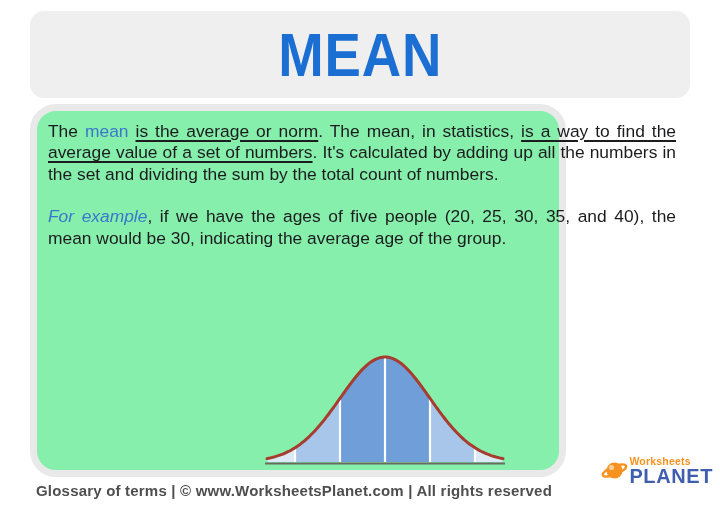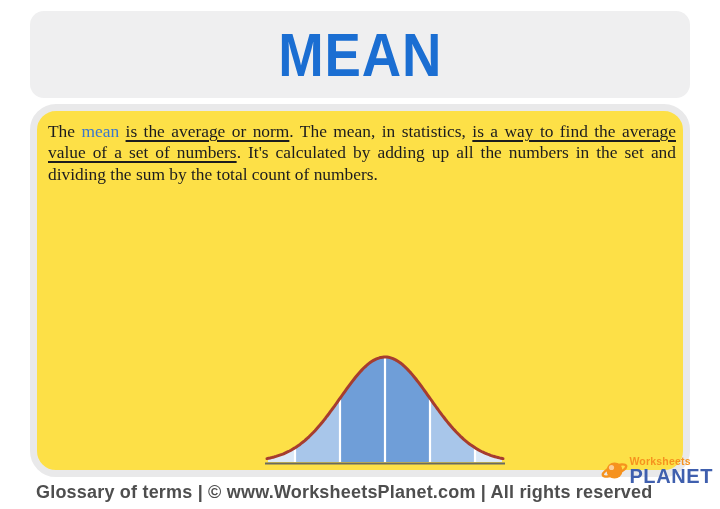--- a/index.html
+++ b/index.html
@@ -11,39 +11,39 @@
     position:absolute; left:30px; top:11px; width:660px; height:87px;
     background:var(--header-bg); border-radius:14px;
     display:flex; align-items:center; justify-content:center;
   }
   .title {
     margin:0; color:var(--title-blue); font-size:62px; font-weight:bold;
     letter-spacing:1px; transform:scaleX(0.88); transform-origin:center;
     line-height:1;
   }
   .content-box {
-    position:absolute; left:30px; top:104px; width:660px; height:373px;
-    background:#fde047; border:7px solid var(--box-border);
-    border-radius:26px; box-sizing:border-box;font-family:Liberation Serif, serif;
+    position:absolute; left:30px; top:104px; width:536px; height:373px;
+    background:#86efac; border:7px solid var(--box-border);
+    border-radius:26px; box-sizing:border-box;
   }
   .text-area { position:absolute; left:11px; top:10px; width:628px; }
   .text-area p {
     margin:0 0 21px 0; font-size:17.4px; line-height:21.4px;
     color:var(--text); text-align:justify;
   }
   .seg-plain { }
   .seg-accent { color:var(--accent); }
   .seg-accent-italic { color:var(--accent); font-style:italic; }
   .seg-underline {
     text-decoration:underline; text-decoration-thickness:1.8px;
     text-underline-offset:2.5px;
   }
   .curve { position:absolute; left:228px; top:238px; width:240px; height:120px; }
   .footer {
-    position:absolute; left:36px; top:482px; font-size:18px;
+    position:absolute; left:36px; top:482px; font-size:15px;
     font-weight:bold; color:var(--footer-text); letter-spacing:0.2px;
   }
   .logo {
     position:absolute; right:7px; top:456px;
     display:flex; align-items:center; gap:1px;
   }
   .logo-icon { width:27px; height:27px; flex:0 0 auto; }
   .logo-text { display:flex; flex-direction:column; line-height:1; }
   .logo-line1 {
     color:var(--logo-orange); font-size:10.5px; font-weight:bold;
@@ -59,20 +59,21 @@
 
 <div class="page">
 
   <div class="header-box">
     <h1 class="title">MEAN</h1>
   </div>
 
   <div class="content-box">
     <div class="text-area">
       <p><span class="seg-plain">The </span><span class="seg-accent">mean</span><span class="seg-plain"> </span><span class="seg-underline">is the average or norm</span><span class="seg-plain">. The mean, in statistics, </span><span class="seg-underline">is a way to find the average value of a set of numbers</span><span class="seg-plain">. It's calculated by adding up all the numbers in the set and dividing the sum by the total count of numbers.</span></p>
+      <p><span class="seg-accent-italic">For example</span><span class="seg-plain">, if we have the ages of five people (20, 25, 30, 35, and 40), the mean would be 30, indicating the average age of the group.</span></p>
     </div>
     <svg id="bell-svg" class="curve" viewBox="0 0 240 120">
         <polygon points="3.0,109.4 4.5,109.1 6.0,108.8 7.5,108.4 9.0,108.0 10.5,107.6 12.0,107.1 13.5,106.6 15.0,106.1 16.5,105.5 18.0,105.0 19.5,104.3 21.0,103.7 22.5,103.0 24.0,102.2 25.5,101.4 27.0,100.6 28.5,99.7 30.0,98.8 30,98.8 30,113 3,113" fill="#dce9f7"></polygon>
         <polygon points="30.0,98.8 31.5,97.8 33.0,96.8 34.5,95.7 36.0,94.6 37.5,93.4 39.0,92.2 40.5,90.9 42.0,89.6 43.5,88.2 45.0,86.8 46.5,85.3 48.0,83.8 49.5,82.2 51.0,80.6 52.5,78.9 54.0,77.2 55.5,75.4 57.0,73.6 58.5,71.7 60.0,69.8 61.5,67.9 63.0,65.9 64.5,63.9 66.0,61.9 67.5,59.8 69.0,57.8 70.5,55.7 72.0,53.6 73.5,51.4 75.0,49.3 75,49.3 75,113 30,113" fill="#a8c6ea"></polygon>
         <polygon points="75.0,49.3 76.5,47.2 78.0,45.1 79.5,43.0 81.0,40.9 82.5,38.8 84.0,36.8 85.5,34.7 87.0,32.8 88.5,30.8 90.0,28.9 91.5,27.1 93.0,25.3 94.5,23.6 96.0,21.9 97.5,20.3 99.0,18.8 100.5,17.4 102.0,16.1 103.5,14.8 105.0,13.7 106.5,12.6 108.0,11.7 109.5,10.8 111.0,10.1 112.5,9.4 114.0,8.9 115.5,8.5 117.0,8.2 118.5,8.1 120.0,8.0 121.5,8.1 123.0,8.2 124.5,8.5 126.0,8.9 127.5,9.4 129.0,10.1 130.5,10.8 132.0,11.7 133.5,12.6 135.0,13.7 136.5,14.8 138.0,16.1 139.5,17.4 141.0,18.8 142.5,20.3 144.0,21.9 145.5,23.6 147.0,25.3 148.5,27.1 150.0,28.9 151.5,30.8 153.0,32.8 154.5,34.7 156.0,36.8 157.5,38.8 159.0,40.9 160.5,43.0 162.0,45.1 163.5,47.2 165.0,49.3 165,49.3 165,113 75,113" fill="#6f9ed8"></polygon>
         <polygon points="165.0,49.3 166.5,51.4 168.0,53.6 169.5,55.7 171.0,57.8 172.5,59.8 174.0,61.9 175.5,63.9 177.0,65.9 178.5,67.9 180.0,69.8 181.5,71.7 183.0,73.6 184.5,75.4 186.0,77.2 187.5,78.9 189.0,80.6 190.5,82.2 192.0,83.8 193.5,85.3 195.0,86.8 196.5,88.2 198.0,89.6 199.5,90.9 201.0,92.2 202.5,93.4 204.0,94.6 205.5,95.7 207.0,96.8 208.5,97.8 210.0,98.8 210,98.8 210,113 165,113" fill="#a8c6ea"></polygon>
         <polygon points="210.0,98.8 211.5,99.7 213.0,100.6 214.5,101.4 216.0,102.2 217.5,103.0 219.0,103.7 220.5,104.3 222.0,105.0 223.5,105.5 225.0,106.1 226.5,106.6 228.0,107.1 229.5,107.6 231.0,108.0 232.5,108.4 234.0,108.8 235.5,109.1 237.0,109.4 237,109.4 237,113 210,113" fill="#dce9f7"></polygon>
         <line x1="30" y1="99.78979526015567" x2="30" y2="113" stroke="#ffffff" stroke-width="2.2"></line>
         <line x1="75" y1="50.31428073017349" x2="75" y2="113" stroke="#ffffff" stroke-width="2.2"></line>
         <line x1="120" y1="9" x2="120" y2="113" stroke="#ffffff" stroke-width="2.2"></line>

